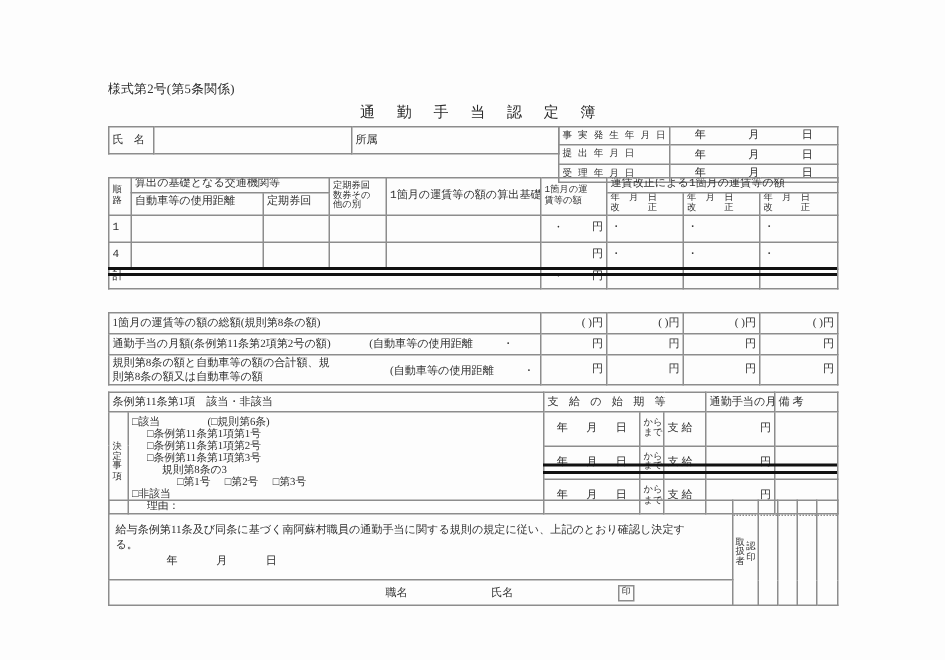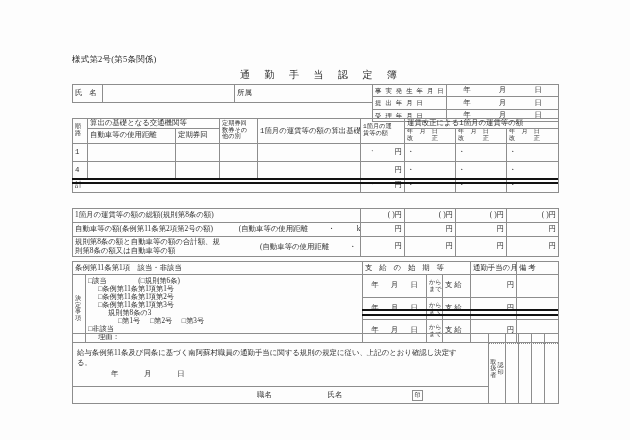--- a/index.html
+++ b/index.html
@@ -261,21 +261,21 @@
     <tbody>
       <tr>
         <td class="l" style="height:13px">1箇月の運賃等の額の総額(規則第8条の額)</td>
         <td class="r">(          )円</td>
         <td class="r">(          )円</td>
         <td class="r">(          )円</td>
         <td class="r">(          )円</td>
       </tr>
       <tr>
         <td class="l" style="height:13px">
-          <span>自動車等の額(条例第11条第2項第2号の額)</span>
+          <span>通勤手当の月額(条例第11条第2項第2号の額)</span>
           <span style="display:inline-block;width:22px"></span>
           <span>(自動車等の使用距離</span>
           <span style="display:inline-block;width:16px"></span>
           <span>・</span>
           <span style="display:inline-block;width:18px"></span>
           <span>km)</span>
         </td>
         <td class="r">円</td>
         <td class="r">円</td>
         <td class="r">円</td>

